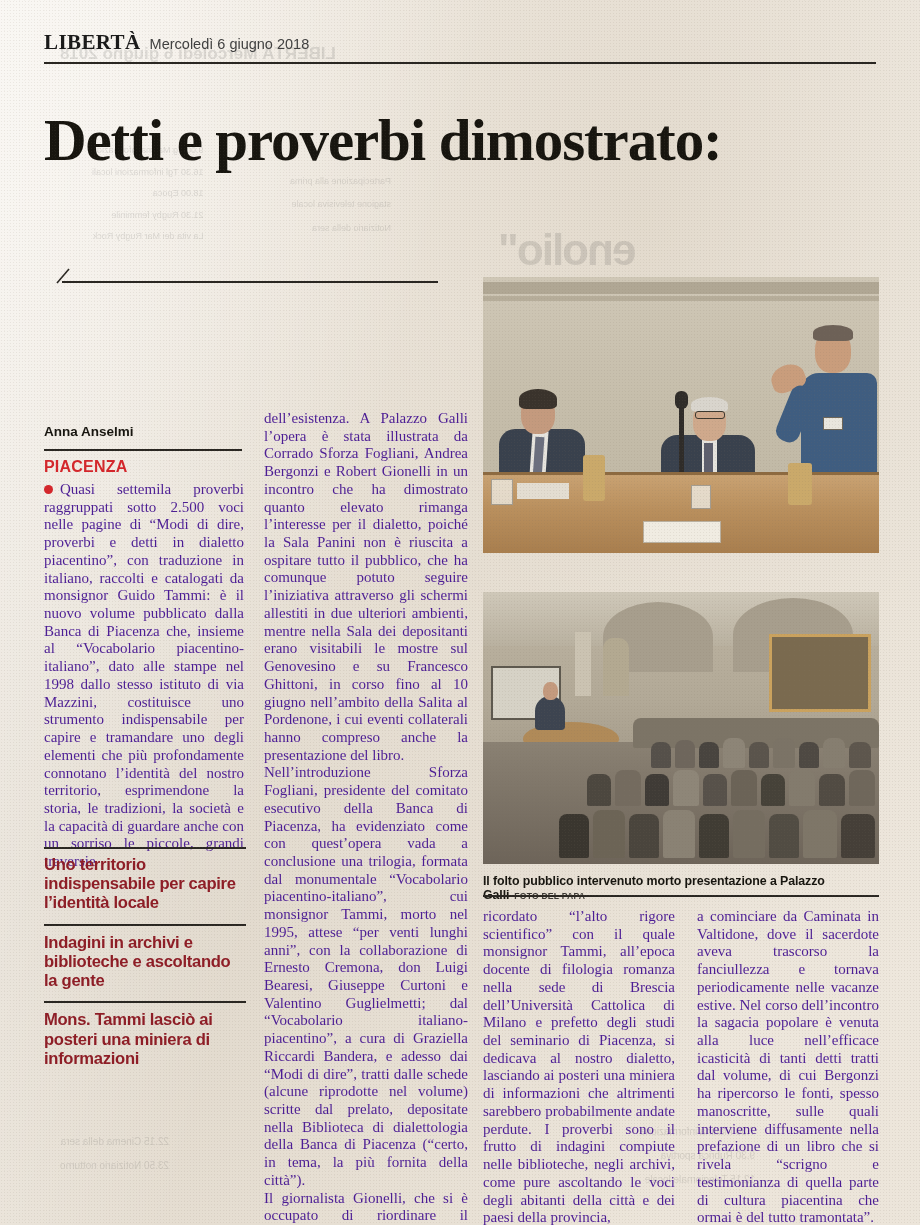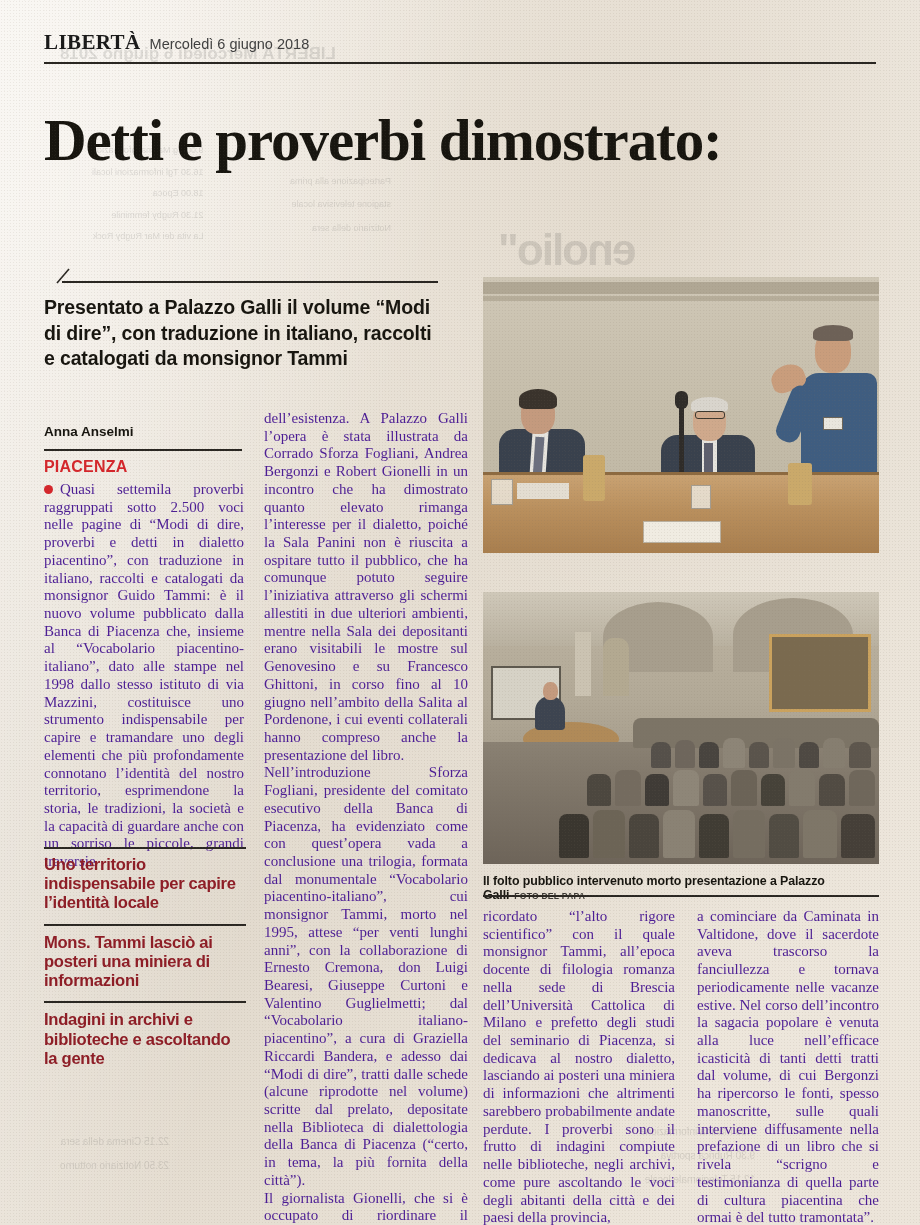--- a/index.html
+++ b/index.html
@@ -151,34 +151,33 @@
   <div class="rule-top"></div>
 
   <h1 class="headline">
     <span>Detti e proverbi dimostrato:</span>
   </h1>
 
   <svg class="deck-mark" viewBox="0 0 24 16">
     <path d="M1 15 L13 1" stroke="#2a2722" stroke-width="1.6" fill="none"></path>
   </svg>
   <div class="deck-rule"></div>
-  <div class="deck">Presentato a Palazzo Galli il volume “Modi di dire”, con traduzione in italiano, raccolti e catalogati da monsignor Tammi</div>
 
   <div class="byline">Anna Anselmi</div>
   <div class="byline-rule"></div>
   <div class="dateline">PIACENZA</div>
 
   <div class="col" id="col1">
     <p><span class="bullet"></span><span>Quasi settemila proverbi raggruppati sotto 2.500 voci nelle pagine di “Modi di dire, proverbi e detti in dialetto piacentino”, con traduzione in italiano, raccolti e catalogati da monsignor Guido Tammi: è il nuovo volume pubblicato dalla Banca di Piacenza che, insieme al “Vocabolario piacentino-italiano”, dato alle stampe nel 1998 dallo stesso istituto di via Mazzini, costituisce uno strumento indispensabile per capire e tramandare uno degli elementi che più profondamente connotano l’identità del nostro territorio, esprimendone la storia, le tradizioni, la società e la capacità di guardare anche con un sorriso le piccole, grandi traversie</span></p>
   </div>
 
   <div class="subheads">
     <div class="subhead">Uno territorio indispensabile per capire l’identità locale</div>
+    <div class="subhead">Indagini in archivi e biblioteche e ascoltando la gente</div>
     <div class="subhead">Mons. Tammi lasciò ai posteri una miniera di informazioni</div>
-    <div class="subhead">Indagini in archivi e biblioteche e ascoltando la gente</div>
   </div>
 
   <div class="col" id="col2">
     <p>dell’esistenza. A Palazzo Galli l’opera è stata illustrata da Corrado Sforza Fogliani, Andrea Bergonzi e Robert Gionelli in un incontro che ha dimostrato quanto elevato rimanga l’interesse per il dialetto, poiché la Sala Panini non è riuscita a ospitare tutto il pubblico, che ha comunque potuto seguire l’iniziativa attraverso gli schermi allestiti in due ulteriori ambienti, mentre nella Sala dei depositanti erano visitabili le mostre sul Genovesino e su Francesco Ghittoni, in corso fino al 10 giugno nell’ambito della Salita al Pordenone, i cui eventi collaterali hanno compreso anche la presentazione del libro.</p>
     <p>Nell’introduzione Sforza Fogliani, presidente del comitato esecutivo della Banca di Piacenza, ha evidenziato come con quest’opera vada a conclusione una trilogia, formata dal monumentale “Vocabolario piacentino-italiano”, cui monsignor Tammi, morto nel 1995, attese “per venti lunghi anni”, con la collaborazione di Ernesto Cremona, don Luigi Bearesi, Giuseppe Curtoni e Valentino Guglielmetti; dal “Vocabolario italiano-piacentino”, a cura di Graziella Riccardi Bandera, e adesso dai “Modi di dire”, tratti dalle schede (alcune riprodotte nel volume) scritte dal prelato, depositate nella Biblioteca di dialettologia della Banca di Piacenza (“certo, in tema, la più fornita della città”).</p>
     <p>Il giornalista Gionelli, che si è occupato di riordinare il materiale in attese della pubblicazione, ha</p>
   </div>
 
   <div class="photo" id="photo1">
     <div class="p1-wall"></div>

